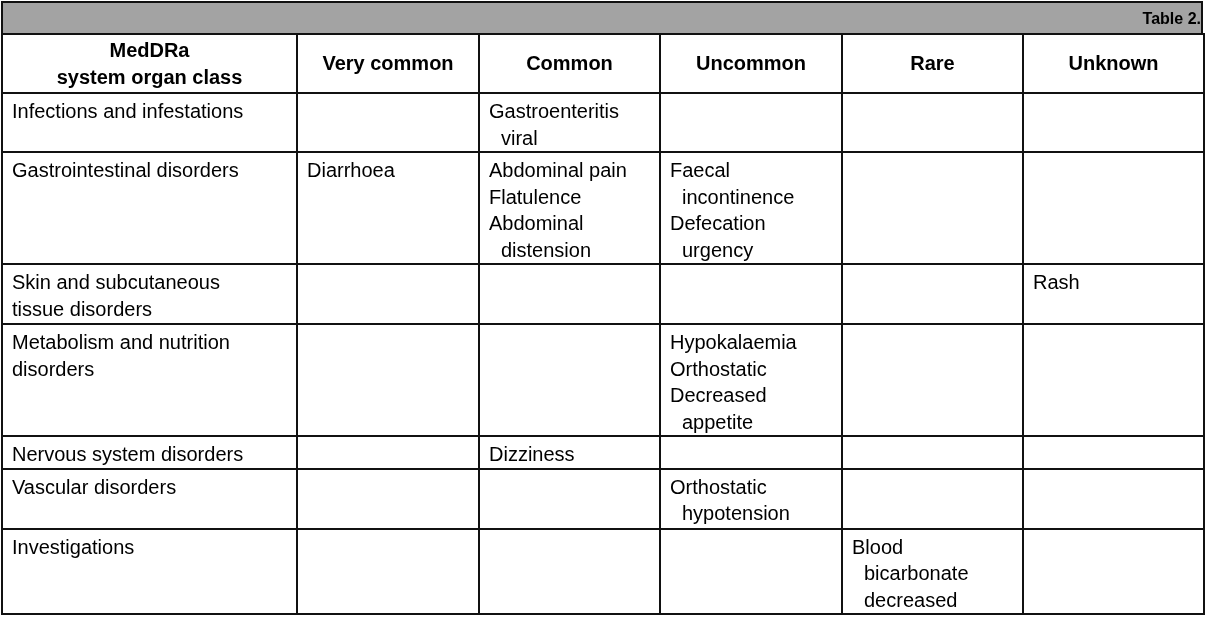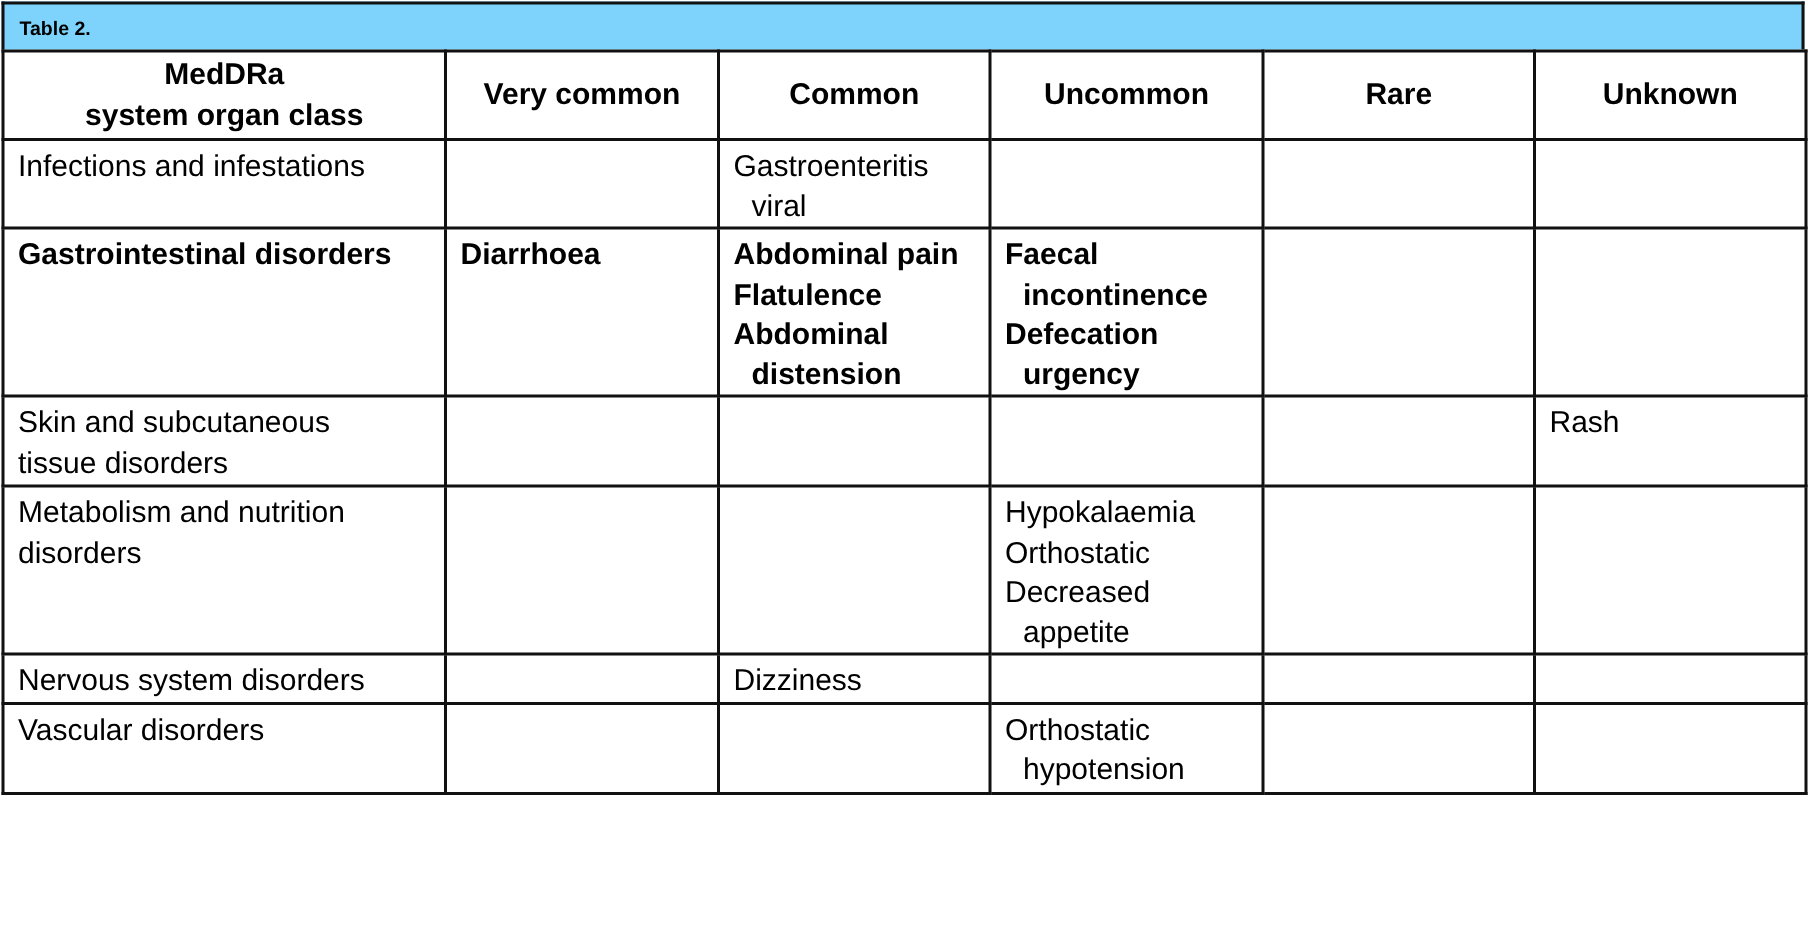--- a/index.html
+++ b/index.html
@@ -1,20 +1,20 @@
 <!DOCTYPE html>
 <html><head>
 <meta charset="utf-8">
 <style>
   html, body { margin: 0; padding: 0; background: #ffffff; }
   body { width: 1205px; height: 617px; overflow: hidden; font-family: "Liberation Sans", "DejaVu Sans", sans-serif; color: #000; }
   .wrap { position: absolute; left: 1px; top: 1px; width: 1202px; }
   .title-bar {
-    height: 32px; background: #7dd3fc; border: 2px solid #111; border-bottom: none;
-    box-sizing: border-box; font-weight: bold; font-size: 13px; line-height: 32px; padding-left: 10px;
+    height: 32px; background: #a3a3a3; border: 2px solid #111; border-bottom: none;
+    box-sizing: border-box; font-weight: bold; font-size: 16px; line-height: 32px; padding-left: 10px; text-align: right;
   }
   table { border-collapse: collapse; width: 1202px; table-layout: fixed; }
   td, th { border: 2px solid #111; vertical-align: top; padding: 4px 8px 0 9px; font-size: 20px; line-height: 26.5px; }
   th { font-weight: bold; text-align: center; vertical-align: middle; padding: 2px 4px; }
   .line { display: block; }
   .indent { padding-left: 12px; }
 </style>
 </head>
 <body>
 
@@ -49,21 +49,21 @@
           </td>
           <td></td>
           <td>
             <span class="line">Gastroenteritis</span>
             <span class="line indent">viral</span>
           </td>
           <td></td>
           <td></td>
           <td></td>
         </tr>
-        <tr style="height: 112px; font-weight: bold;">
+        <tr style="height: 112px;">
           <td>
             <span class="line">Gastrointestinal disorders</span>
           </td>
           <td>
             <span class="line">Diarrhoea</span>
           </td>
           <td>
             <span class="line">Abdominal pain</span>
             <span class="line">Flatulence</span>
             <span class="line">Abdominal</span>
@@ -125,15 +125,29 @@
           </td>
           <td></td>
           <td></td>
           <td>
             <span class="line">Orthostatic</span>
             <span class="line indent">hypotension</span>
           </td>
           <td></td>
           <td></td>
         </tr>
+        <tr style="height: 84px;">
+          <td>
+            <span class="line">Investigations</span>
+          </td>
+          <td></td>
+          <td></td>
+          <td></td>
+          <td>
+            <span class="line">Blood</span>
+            <span class="line indent">bicarbonate</span>
+            <span class="line indent">decreased</span>
+          </td>
+          <td></td>
+        </tr>
       </tbody>
   </table>
 </div>
 
 </body></html>

